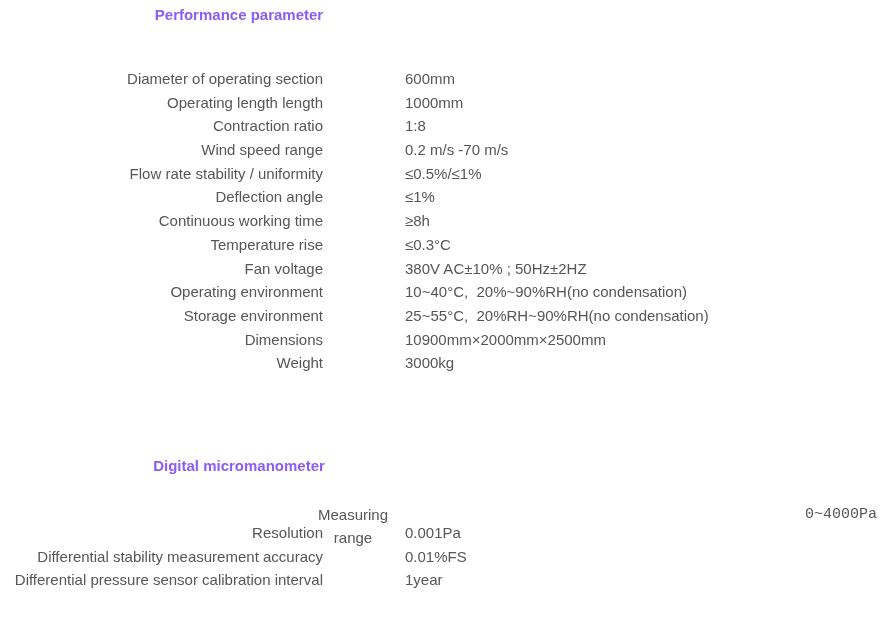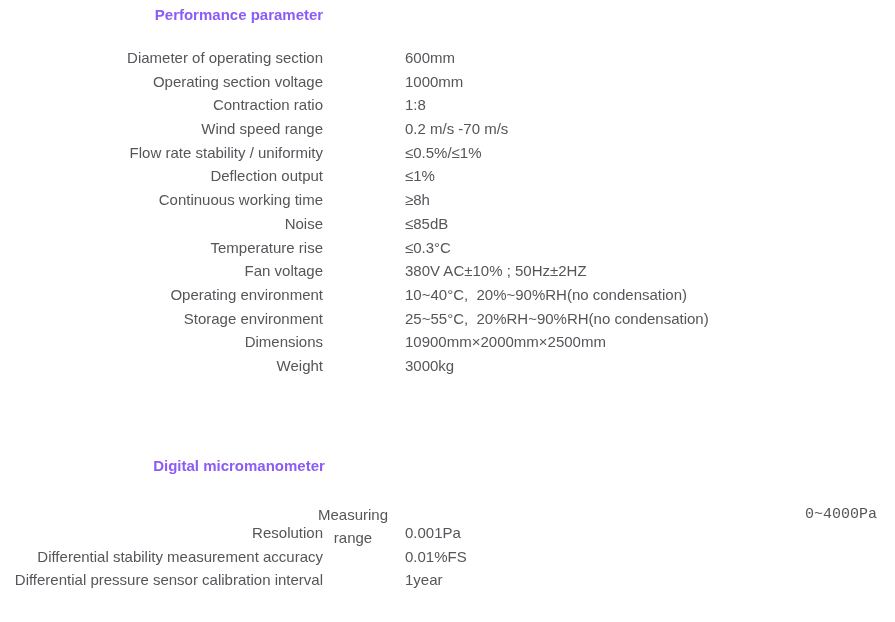--- a/index.html
+++ b/index.html
@@ -31,21 +31,21 @@
     line-height: 23.7px;
     white-space: pre;
   }
   .title-1 { top: 2.6px; }
   .title-2 { top: 453.6px; }
   .rows {
     position: absolute;
     left: 0;
     right: 0;
   }
-  .rows-1 { top: 46px; }
+  .rows-1 { top: 67px; }
   .rows-2 { top: 521px; }
   .row {
     position: relative;
     height: 23.7px;
     line-height: 23.7px;
   }
   .label {
     position: absolute;
     left: 0;
     top: 0;
@@ -89,46 +89,42 @@
 <div class="page">
 
   <div class="section-title title-1">Performance parameter</div>
 
   <div class="rows rows-1">
     <div class="row">
       <div class="label">Diameter of operating section</div>
       <div class="value">600mm</div>
     </div>
     <div class="row">
-      <div class="label">Operating section voltage</div>
+      <div class="label">Operating length length</div>
       <div class="value">1000mm</div>
     </div>
     <div class="row">
       <div class="label">Contraction ratio</div>
       <div class="value">1:8</div>
     </div>
     <div class="row">
       <div class="label">Wind speed range</div>
       <div class="value">0.2 m/s -70 m/s</div>
     </div>
     <div class="row">
       <div class="label">Flow rate stability / uniformity</div>
       <div class="value">≤0.5%/≤1%</div>
     </div>
     <div class="row">
-      <div class="label">Deflection output</div>
+      <div class="label">Deflection angle</div>
       <div class="value">≤1%</div>
     </div>
     <div class="row">
       <div class="label">Continuous working time</div>
       <div class="value">≥8h</div>
-    </div>
-    <div class="row">
-      <div class="label">Noise</div>
-      <div class="value">≤85dB</div>
     </div>
     <div class="row">
       <div class="label">Temperature rise</div>
       <div class="value">≤0.3°C</div>
     </div>
     <div class="row">
       <div class="label">Fan voltage</div>
       <div class="value">380V AC±10% ; 50Hz±2HZ</div>
     </div>
     <div class="row">

